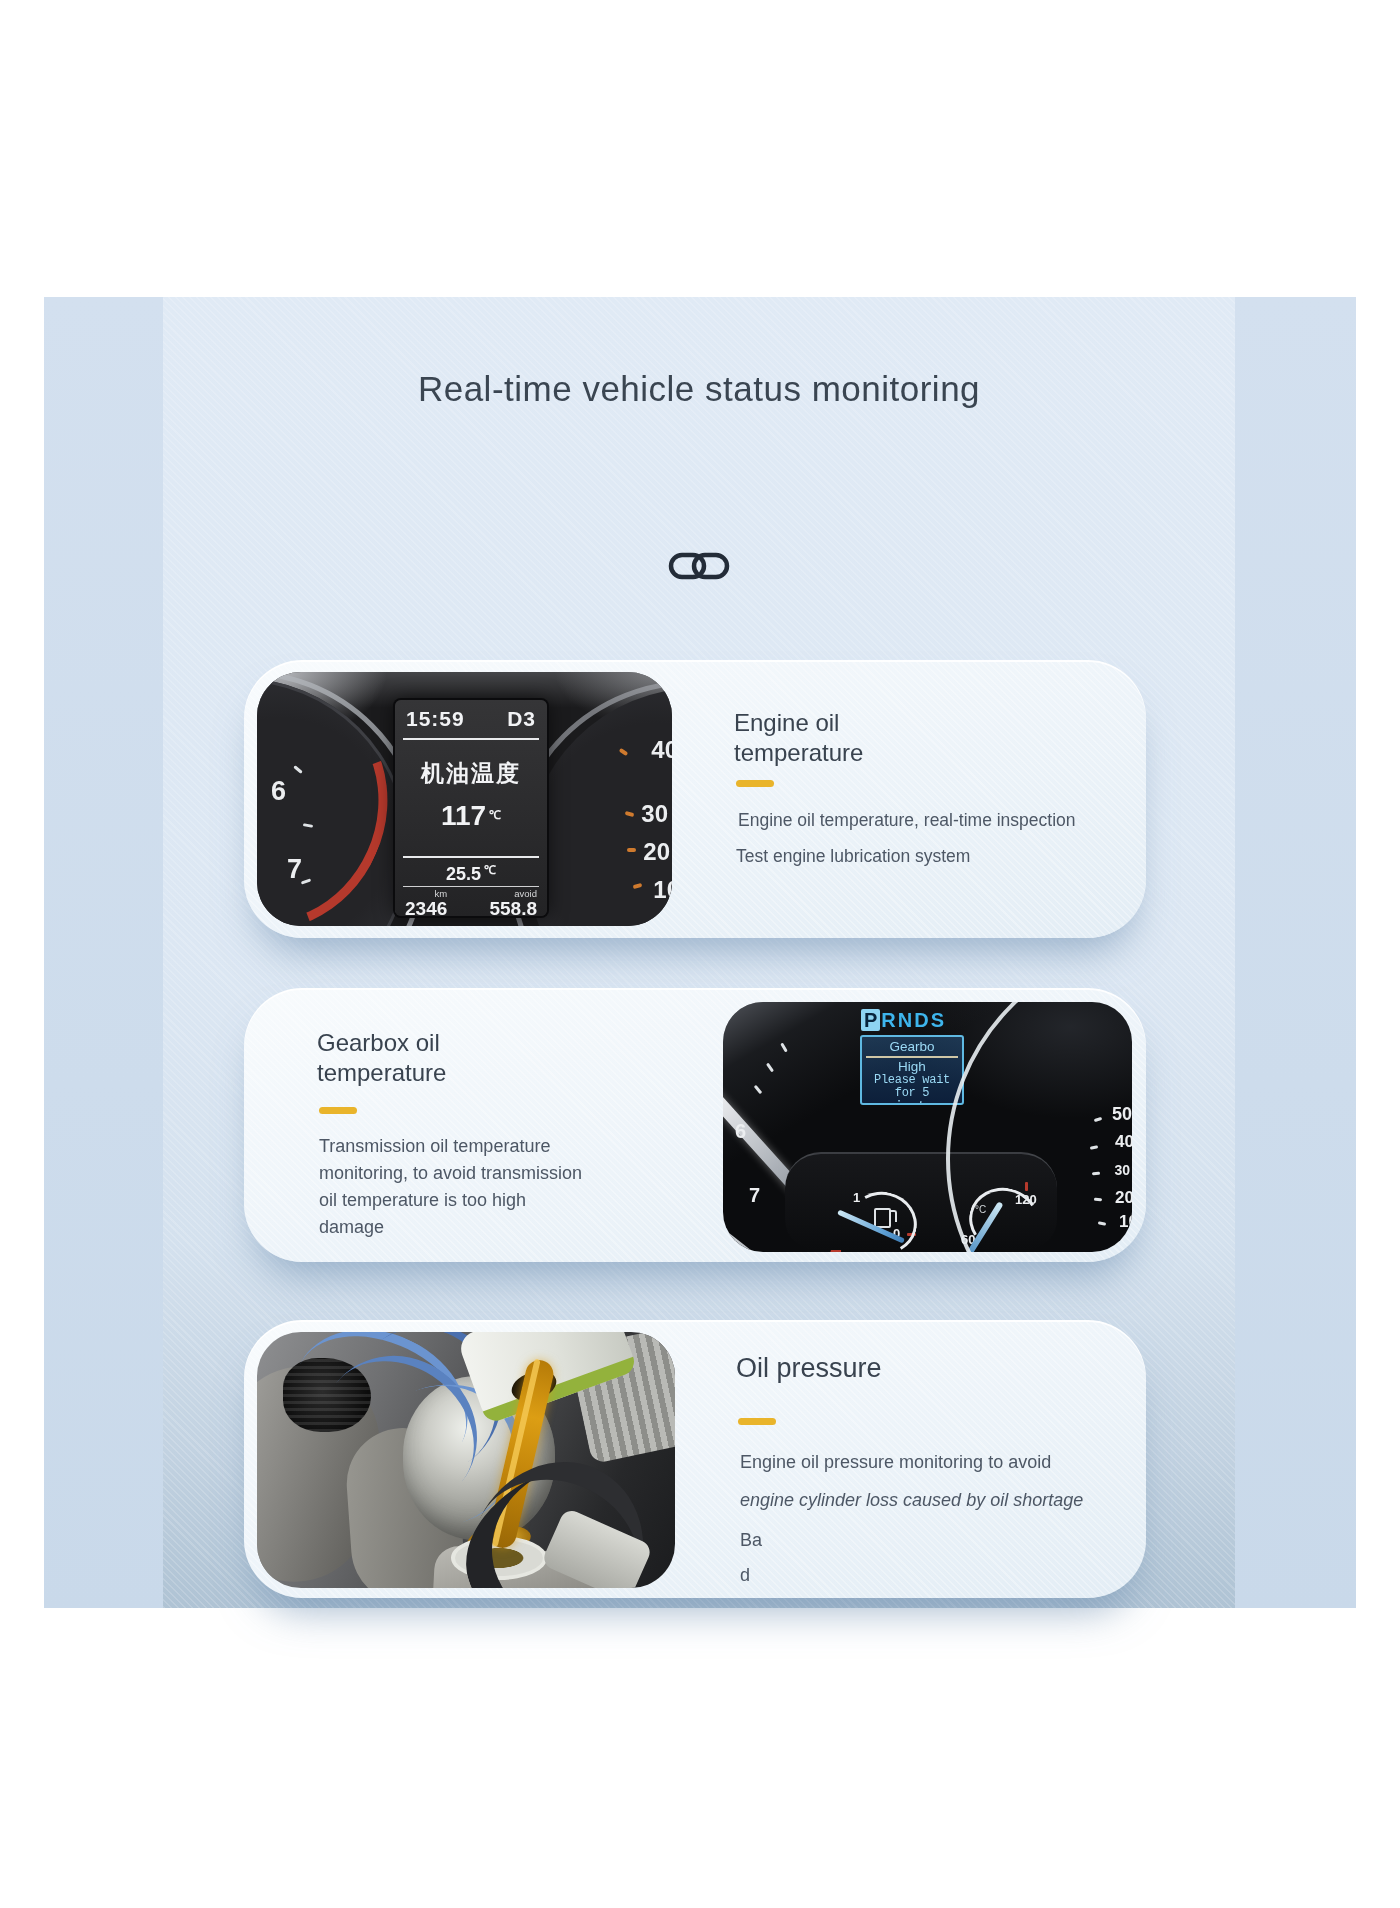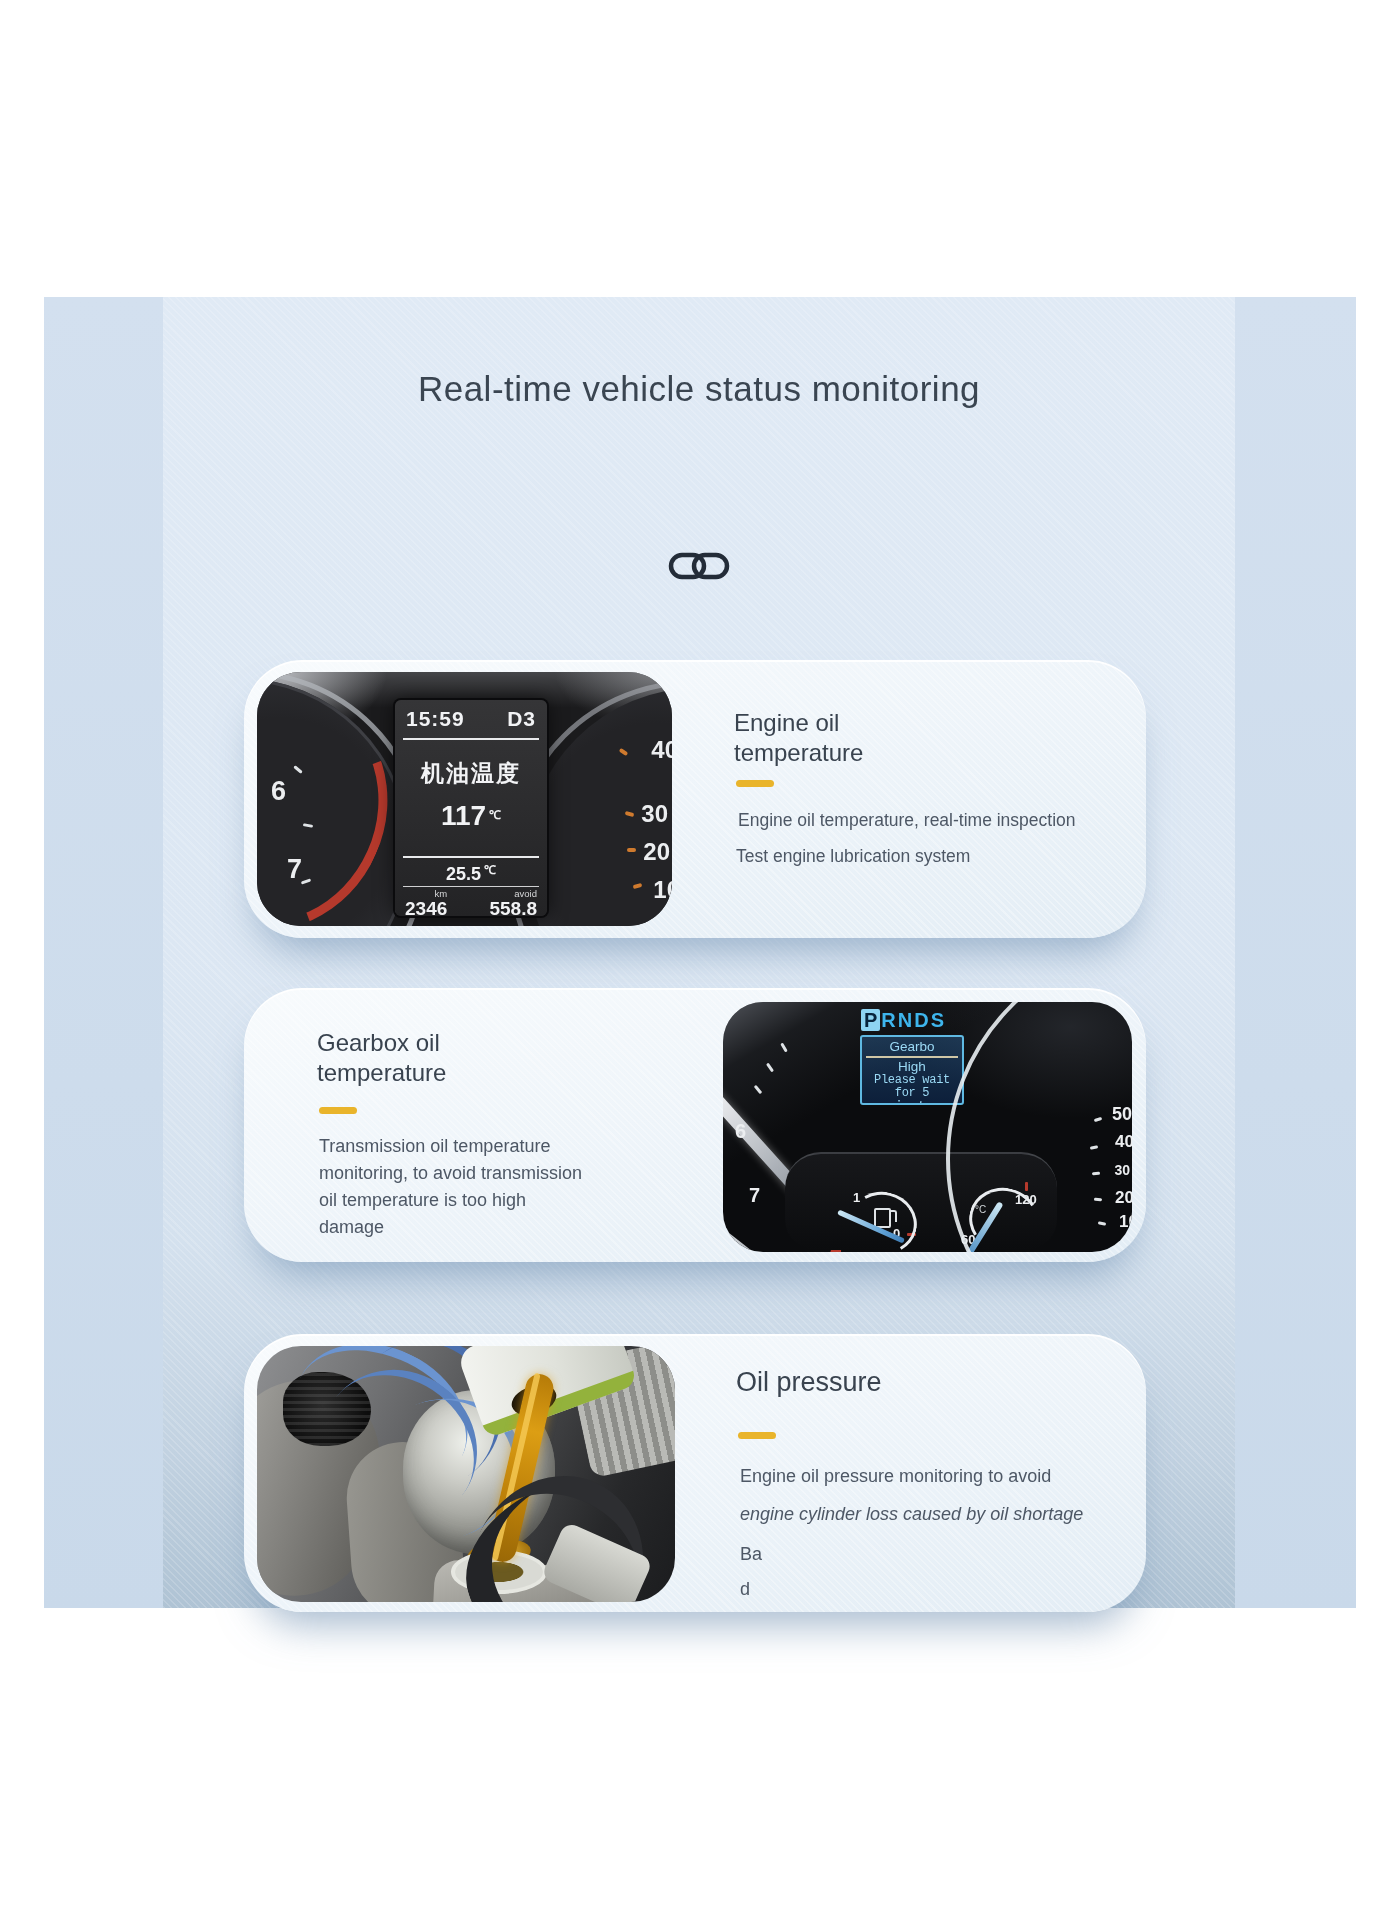--- a/index.html
+++ b/index.html
@@ -27,21 +27,21 @@
   
   .card{
     position:absolute;left:81px;width:902px;border-radius:58px;
     background:
       repeating-linear-gradient(45deg,rgba(255,255,255,.30) 0 1.5px,rgba(255,255,255,0) 1.5px 5px),
       linear-gradient(165deg,#f8fbfd 0%,#eff5fa 45%,#e3edf5 100%);
     box-shadow:0 26px 40px -14px rgba(104,136,172,.60), inset 0 2px 0 rgba(255,255,255,.9);
   }
   .card1{top:363px;height:278px;}
   .card2{top:691px;height:274px;}
-  .card3{top:1023px;height:278px;margin-top:14px;}
+  .card3{top:1023px;height:278px;}
 
   .txt{position:absolute;}
   .card-title{margin:0;font-size:24px;line-height:1.25;font-weight:500;color:#39434f;}
   .card-title.big{font-size:27px;}
   .dash{width:38px;height:7px;border-radius:4px;background:#e9b42b;position:absolute;}
   .desc{margin:0;font-size:17.5px;color:#4d5765;position:absolute;white-space:nowrap;}
   .desc2{font-size:18px;}
 
   .photo{position:absolute;overflow:hidden;}
   

